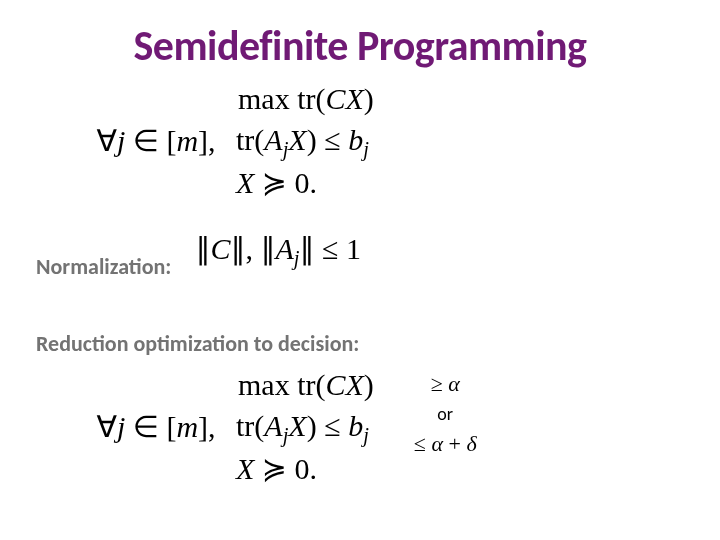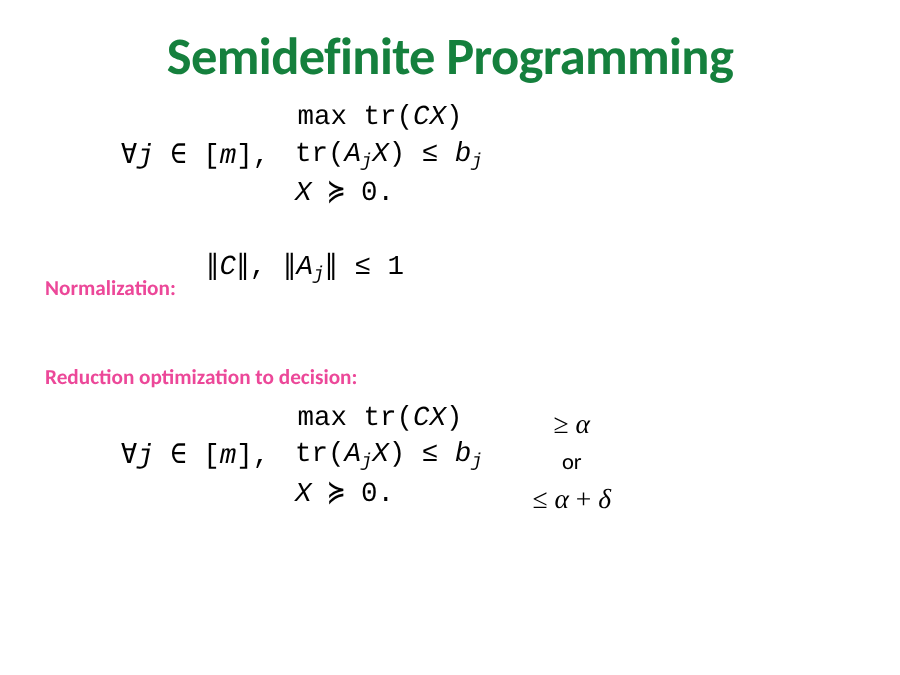--- a/index.html
+++ b/index.html
@@ -1,21 +1,21 @@
 <!DOCTYPE html>
 <html><head>
 <meta charset="utf-8">
 <style>
   * { margin: 0; padding: 0; box-sizing: border-box; }
   html, body { width: 720px; height: 540px; background: #fff; font-family: Calibri, "Segoe UI", Arial, sans-serif; color: #000; overflow: hidden; }
   .slide { position: relative; width: 720px; height: 540px; padding: 16px 36px 0 36px; }
-  .title { color: #15803d; font-size: 42px; font-weight: 700; text-align: center; margin: 4px 0 8px 0; letter-spacing: -0.5px; }
-  .math-block { font-family: Liberation Mono, monospace; font-size: 22px; line-height: 1.35; }
+  .title { color: #701a75; font-size: 42px; font-weight: 700; text-align: center; margin: 4px 0 8px 0; letter-spacing: -0.5px; }
+  .math-block { font-family: Liberation Serif, serif; font-size: 30px; line-height: 1.35; }
   .math-block .row { display: flex; align-items: center; }
-  .label { font-family: Calibri, "Segoe UI", Arial, sans-serif; font-size: 17px; font-weight: 600; color: #ec4899; margin-top: 32px; }
+  .label { font-family: Calibri, "Segoe UI", Arial, sans-serif; font-size: 22px; font-weight: 600; color: #737373; margin-top: 32px; }
   .section { margin-top: 18px; }
   .norm-row, .assume-row { display: flex; align-items: center; gap: 24px; }
   .sdp-top { margin: 6px 0 0 60px; }
   .indent-obj { margin-left: 142px; }
   .indent-con { display: flex; gap: 20px; }
   .indent-con .lhs { width: 120px; text-align: center; }
   .reduc { margin-top: 22px; }
   .decision-wrap { display: flex; align-items: flex-start; margin-top: 8px; }
   .sdp-bottom { margin-left: 60px; }
   .alpha-block { margin-left: 40px; margin-top: 6px; text-align: center; }

